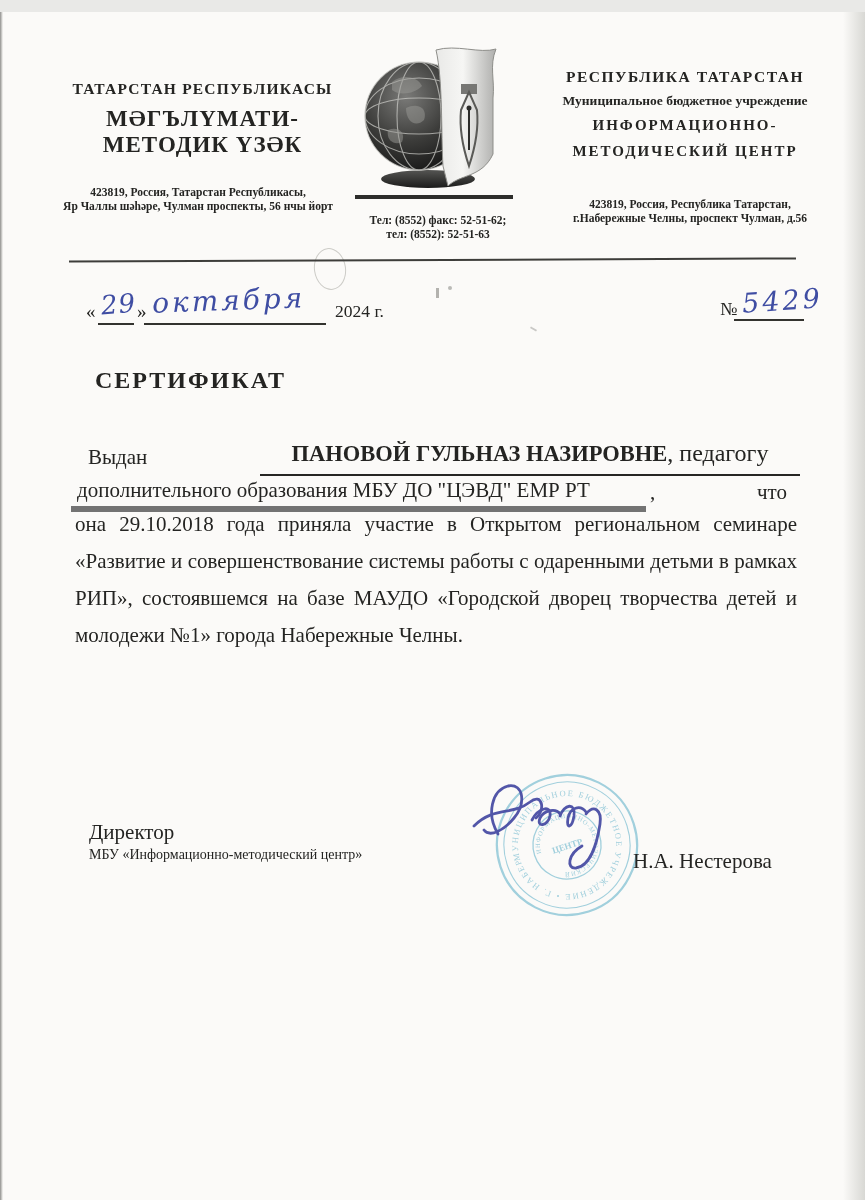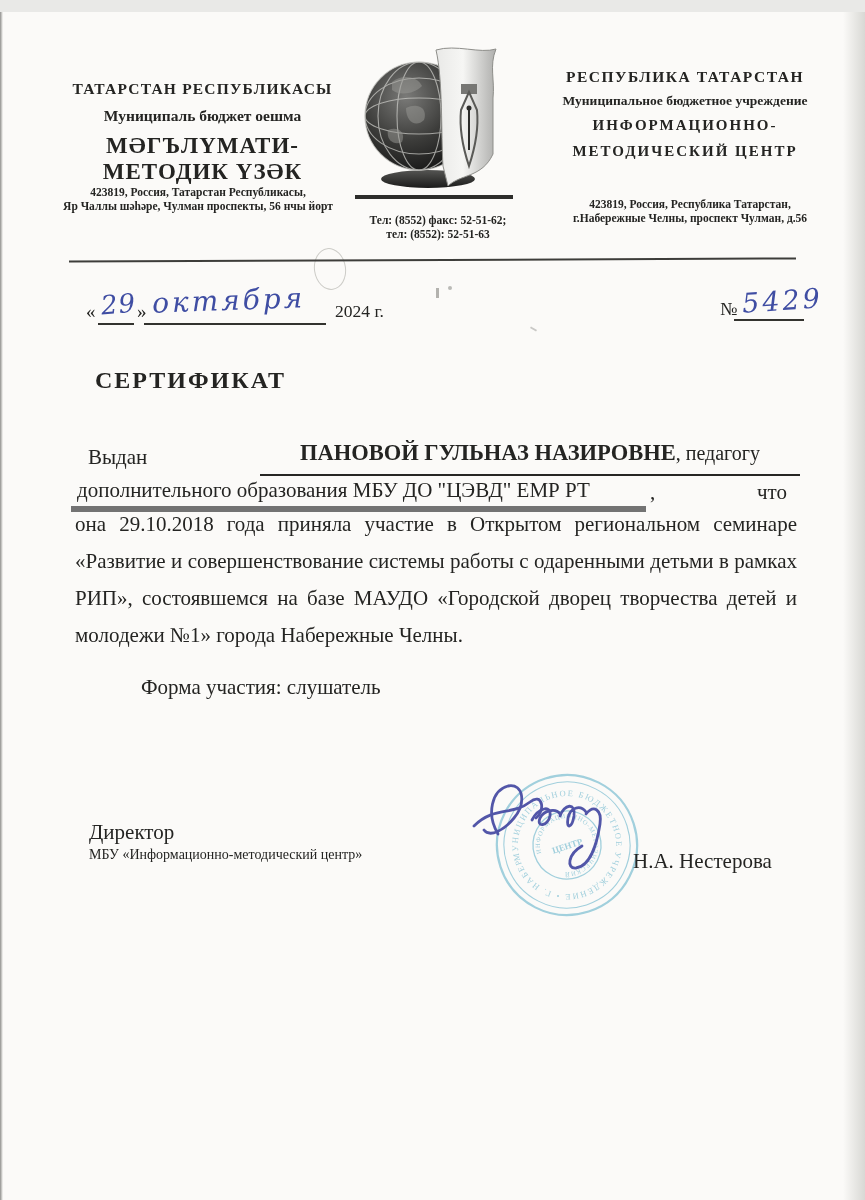--- a/index.html
+++ b/index.html
@@ -55,21 +55,21 @@
   .num{left:742px;top:273px;font-size:27px;letter-spacing:3px;transform:rotate(-4deg);}
   .num-line{left:734px;top:307px;width:70px;height:1.5px;background:#33332f;}
 
   .doc-title{left:95px;top:355px;width:720px;text-align:left;font-size:24px;font-weight:bold;letter-spacing:2px;}
 
   
   .issued{left:88px;top:433px;font-size:21px;}
   .name-row{left:260px;top:428px;width:540px;height:34px;border-bottom:2px solid #262624;
     text-align:center;white-space:nowrap;}
   .name-row .nm{font-size:22.5px;font-weight:bold;}
-  .name-row .sfx{font-size:20px;}
+  .name-row .sfx{font-size:24px;}
   .line2-row{left:71px;top:466px;width:575px;height:34px;border-bottom:6px solid #737373;
     font-size:21px;white-space:nowrap;padding-left:6px;box-sizing:border-box;}
   .line2-comma{left:650px;top:468px;font-size:21px;}
   .line2-tail{left:757px;top:468px;font-size:21px;}
 
   
   .body-line{left:75px;width:722px;font-size:21px;height:30px;
     text-align:justify;text-align-last:justify;}
   .body-line.last{text-align-last:left;}
   .bl1{top:500px;} .bl2{top:537px;} .bl3{top:574px;} .bl4{top:611px;}
@@ -90,21 +90,20 @@
 
   <div class="abs edge-left"></div>
   <div class="abs edge-right"></div>
   <div class="abs faint-ellipse"></div>
   <div class="abs speck1"></div>
   <div class="abs speck2"></div>
   <div class="abs speck3"></div>
 
   <div class="abs hdr-left center b">
     <div class="l1">ТАТАРСТАН РЕСПУБЛИКАСЫ</div>
-    <div class="l2">Муниципаль  бюджет оешма</div>
     <div class="l3">МӘГЪЛҮМАТИ-МЕТОДИК ҮЗӘК</div>
   </div>
   <div class="abs hdr-addr-left center b">
     <div>423819,  Россия, Татарстан Республикасы,</div>
     <div>Яр  Чаллы  шәһәре,  Чулман  проспекты,  56 нчы йорт</div>
   </div>
 
   <div class="abs logo-box">
     <svg width="142" height="146" viewBox="0 0 142 146">
       <defs>
@@ -184,21 +183,20 @@
   </div>
   <div class="abs line2-row">дополнительного образования МБУ ДО "ЦЭВД" ЕМР РТ</div>
   <span class="abs line2-comma">,</span>
   <span class="abs line2-tail">что</span>
 
   <div class="abs body-line bl1">она 29.10.2018 года приняла участие в Открытом региональном семинаре</div>
   <div class="abs body-line bl2">«Развитие и совершенствование системы работы с одаренными детьми в рамках</div>
   <div class="abs body-line bl3">РИП», состоявшемся на базе МАУДО «Городской дворец творчества детей и</div>
   <div class="abs body-line bl4 last">молодежи №1» города Набережные Челны.</div>
 
-  <div class="abs participation">Форма участия: слушатель</div>
 
   <div class="abs dir1">Директор</div>
   <div class="abs dir2">МБУ «Информационно-методический центр»</div>
 
   <div class="abs stamp-box">
     <svg width="160" height="160" viewBox="0 0 160 160">
       <defs>
         <path id="ringPath" d="M 80,80 m -49,0 a 49,49 0 1,1 98,0 a 49,49 0 1,1 -98,0"></path>
         <path id="innerPath" d="M 80,80 m -27,0 a 27,27 0 1,1 54,0 a 27,27 0 1,1 -54,0"></path>
       </defs>

